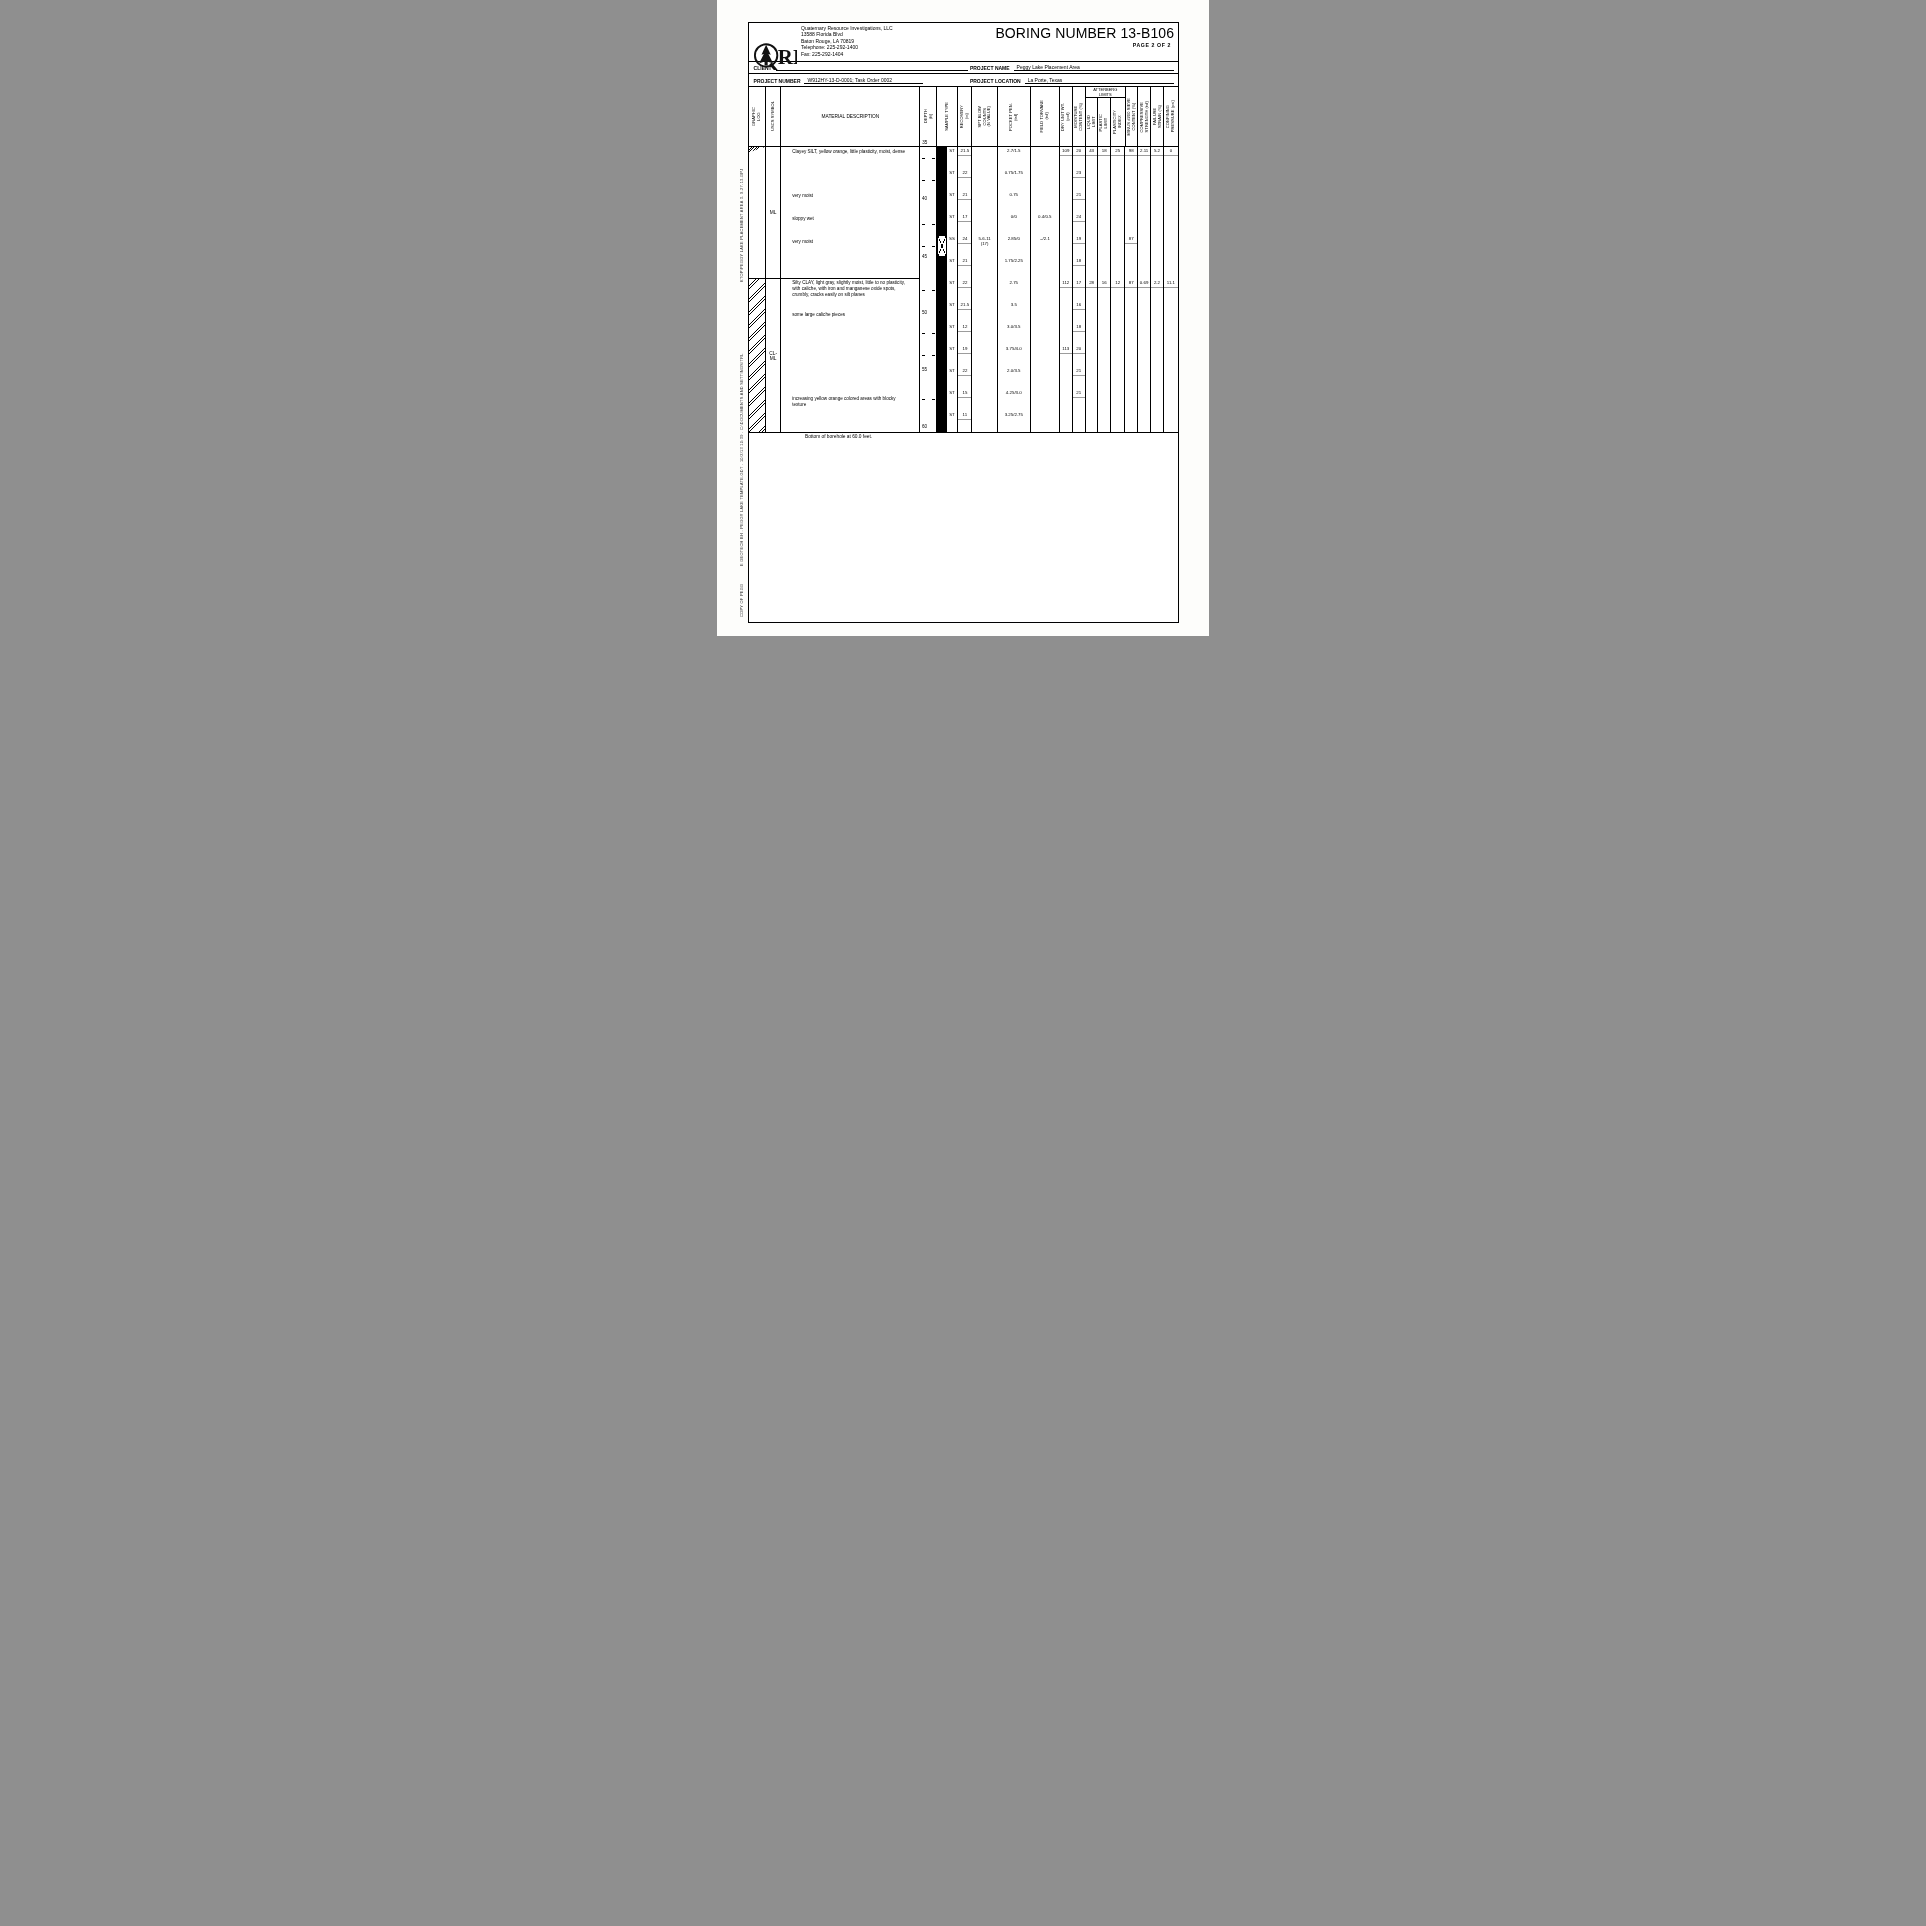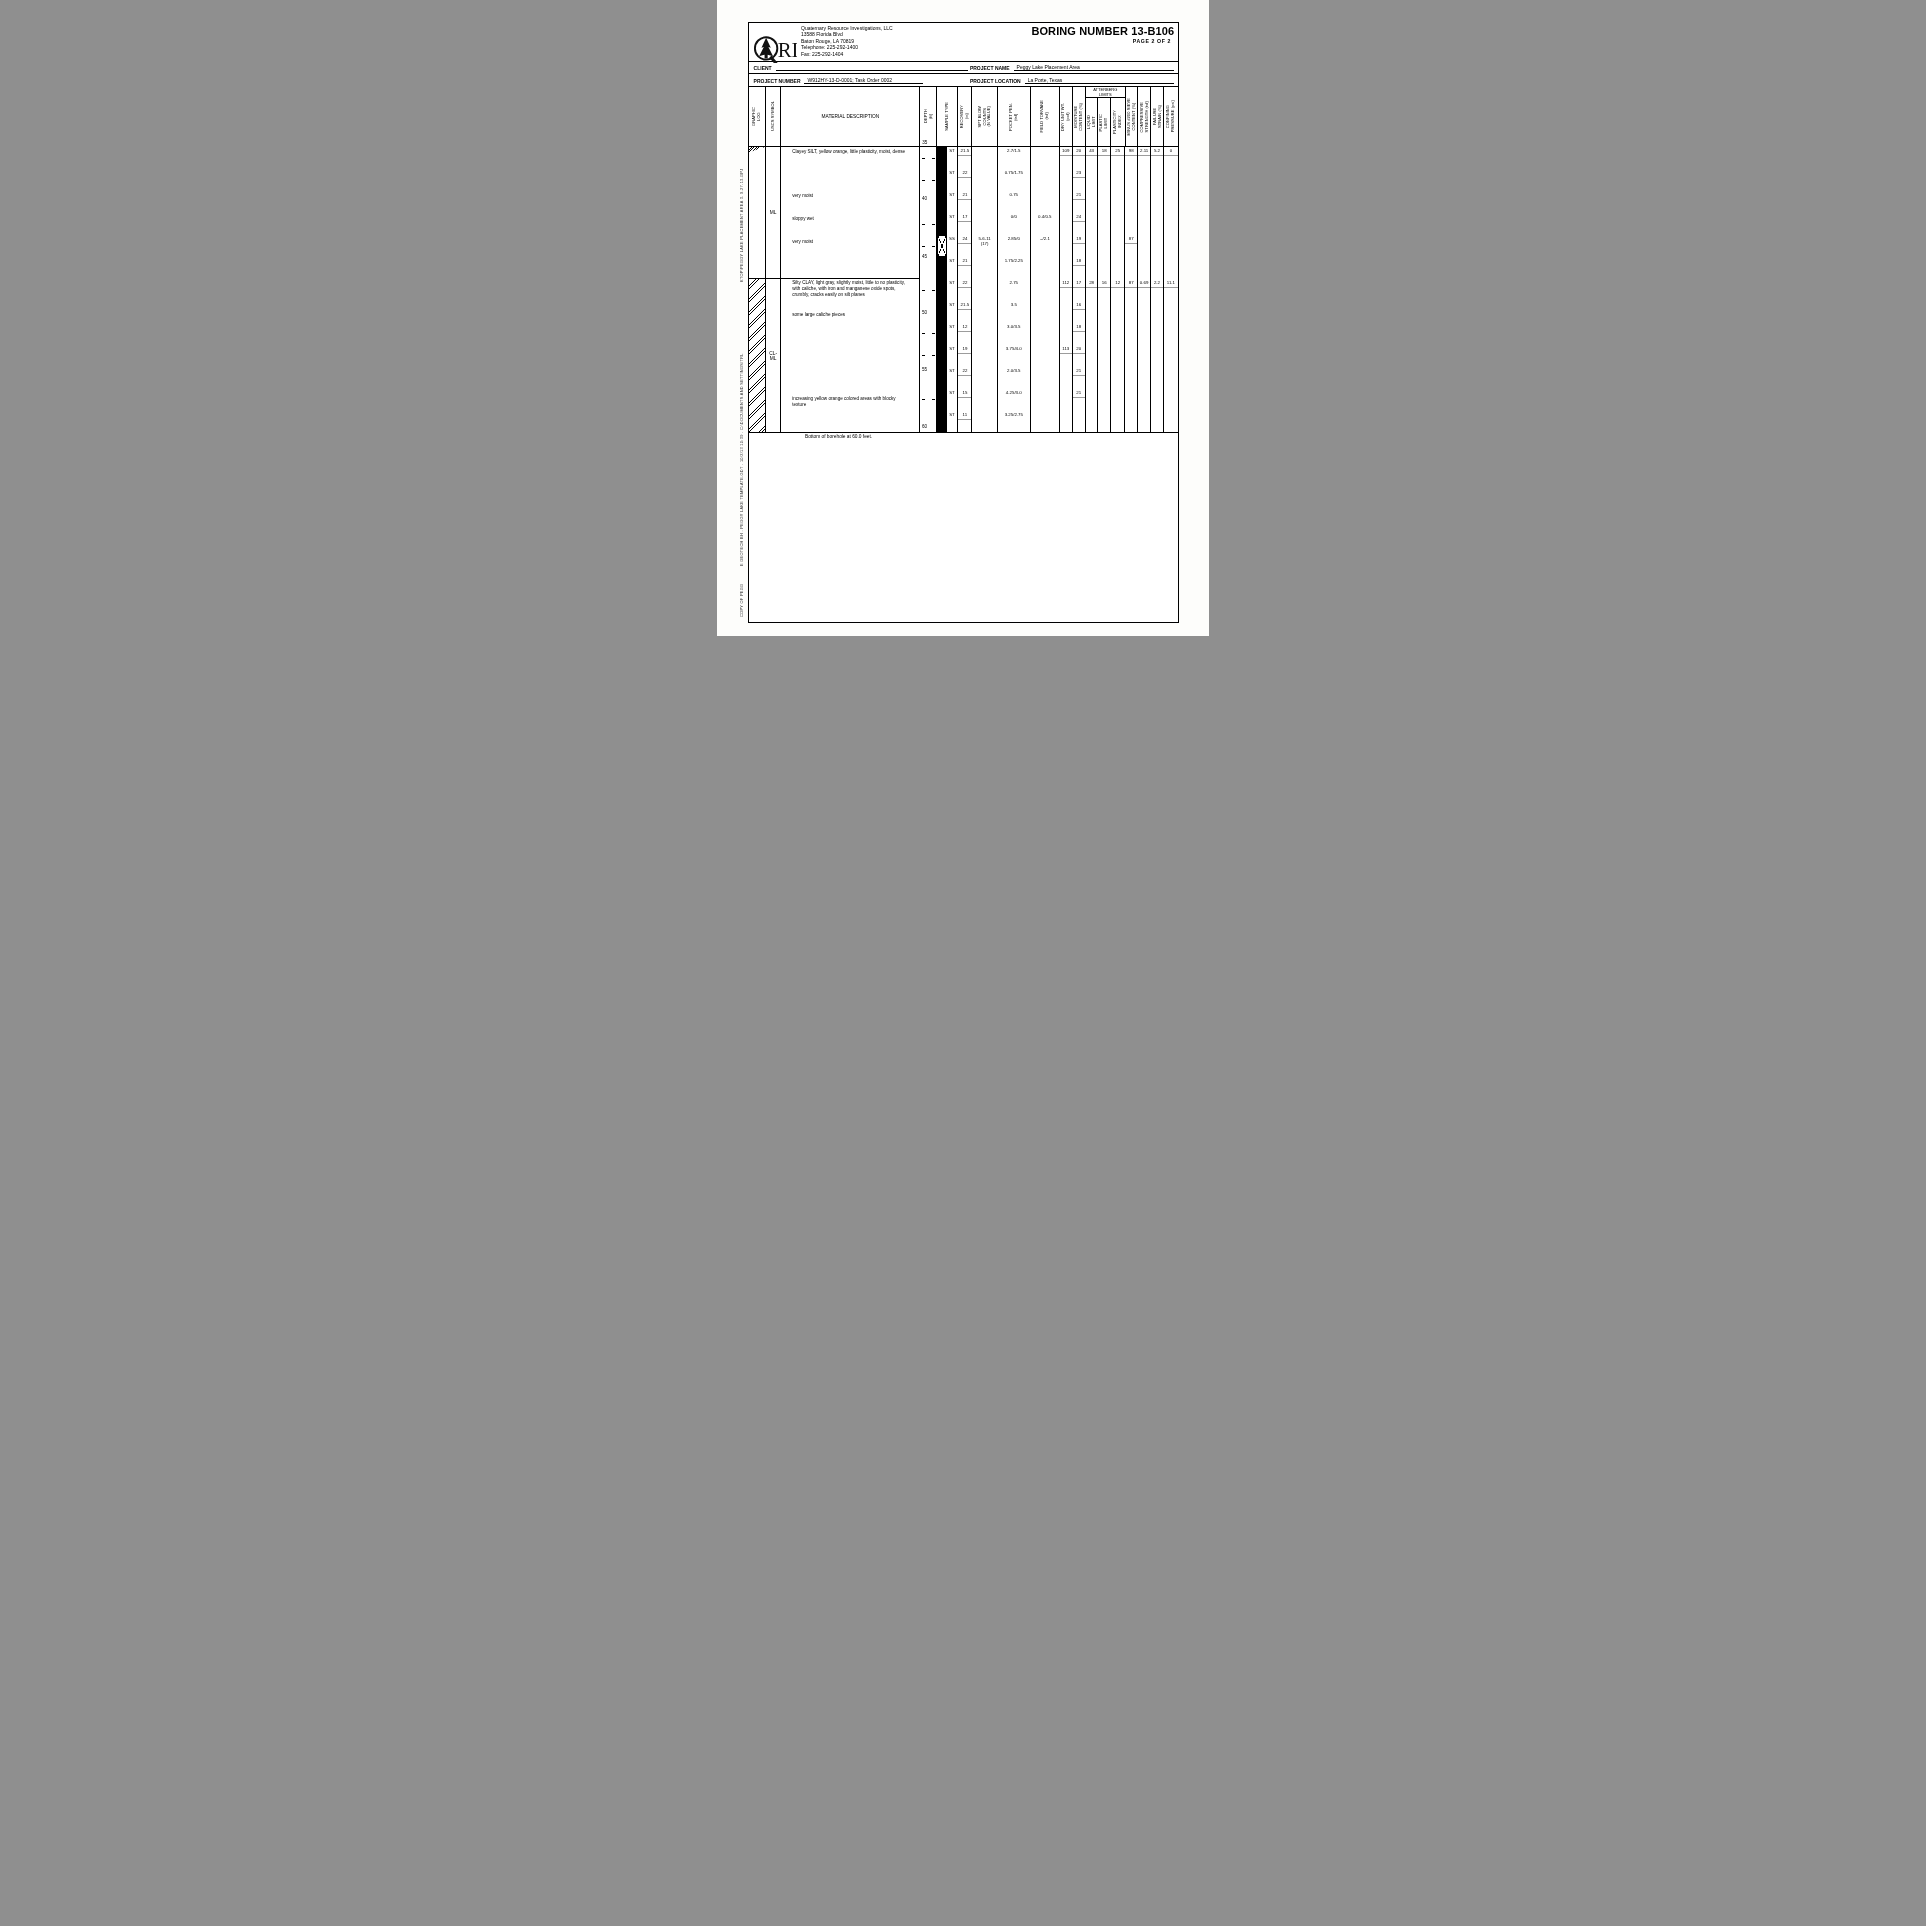--- a/index.html
+++ b/index.html
@@ -2,24 +2,24 @@
 <html style="font-size:6.2px"><head>
 <meta charset="utf-8">
 <style>
 *{margin:0;padding:0;box-sizing:border-box;}
 html,body{background:#8f8f8f;}
 .page{position:relative;width:492px;height:636px;margin:0 auto;background:#fdfdfb;font-family:"Liberation Sans","DejaVu Sans",sans-serif;color:#000;overflow:hidden;}
 .frame{position:absolute;left:31px;top:21.6px;width:431px;height:601px;border:0.8px solid #000;background:#fff;}
 .side-text{position:absolute;width:6.2px;writing-mode:vertical-rl;transform:rotate(180deg);font-size:3.9px;letter-spacing:0.3px;white-space:nowrap;color:#333;}
 
 .hdr{position:relative;height:39px;border-bottom:0.8px solid #000;}
-.logo{position:absolute;left:3.9px;top:10px;}
+.logo{position:absolute;left:3.9px;top:17px;font-weight:bold;}
 .company{position:absolute;left:52px;top:2.3px;font-size:5px;line-height:6.5px;}
 .boring{position:absolute;right:3.9px;top:2.3px;text-align:right;}
-.bnum{font-size:11px;font-weight:bold;letter-spacing:0.1px;}
+.bnum{font-size:14px;font-weight:normal;letter-spacing:0.1px;}
 .plabel{font-size:5.2px;font-weight:bold;margin-top:1.2px;padding-right:3.1px;letter-spacing:0.6px;}
 
 .meta-row{display:flex;align-items:flex-end;height:12.7px;border-bottom:0.8px solid #000;font-size:5px;padding:0 3.9px 1.9px 4.6px;}
 .m-left{display:flex;align-items:flex-end;flex:0 0 214px;}
 .m-right{display:flex;align-items:flex-end;flex:1;padding-left:2.3px;}
 .m-label{font-weight:bold;white-space:nowrap;margin-right:3.9px;}
 .m-value{border-bottom:0.6px solid #000;padding:0 3.1px 0.4px;white-space:nowrap;}
 .grow{flex:1;}
 .m-fixed{flex:0 0 119px;}
 .m-fill{flex:1;}

